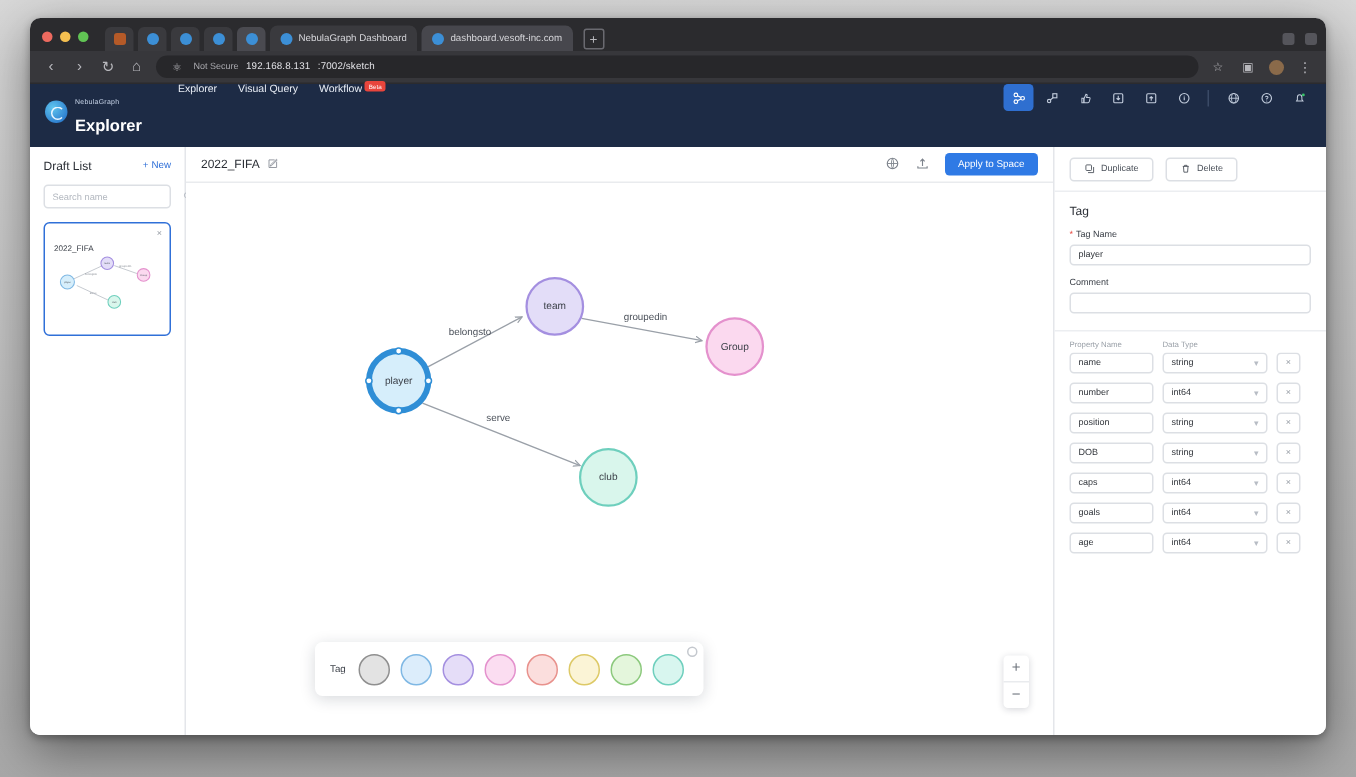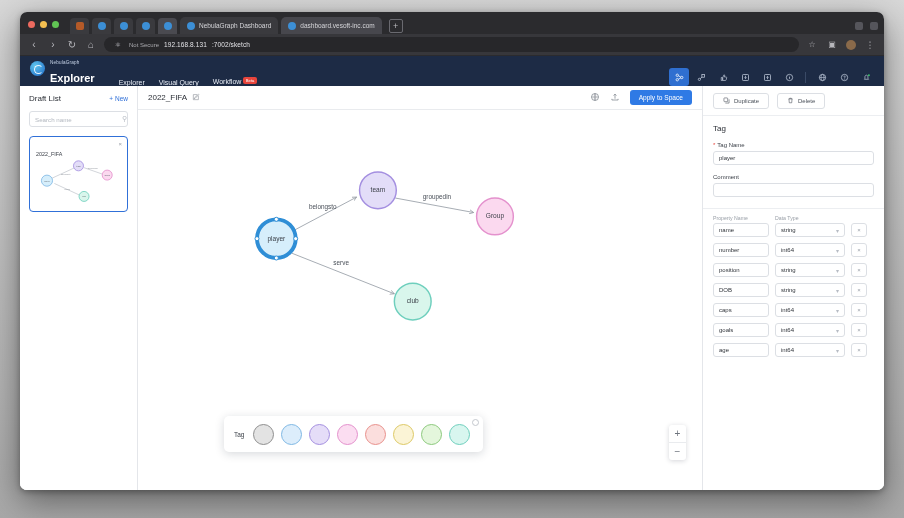--- a/index.html
+++ b/index.html
@@ -72,22 +72,22 @@
     display: flex; align-items: center; gap: 5px; padding: 0 8px;
     font-size: 6.5px; color: #cfcfd4;
   }
   .notsecure { color: #a9a9ae; font-size: 6px; }
   .urltext { color: #e2e2e6; font-size: 6.5px; letter-spacing: .1px;}
   .bar-right { display: flex; gap: 8px; align-items: center; }
   .avatar-sm { width: 10px; height: 10px; border-radius: 50%; background: #8a6a4a; }
 
   
   #appheader {
-    height: 30px; background: #1d2b45;
-    display: flex; align-items: flex-end; padding: 0 8px 0 10px;
+    height: 42px; background: #1d2b45;
+    display: flex; align-items: flex-start; padding: 0 8px 0 10px;
   }
   .logo-wrap { display: flex; align-items: center; gap: 5px; }
   .logo-circle {
     width: 15px; height: 15px; border-radius: 50%;
     background: radial-gradient(circle at 35% 32%, #5fc5ee, #2e7fd0 75%);
     position: relative;
   }
   .logo-circle::after{
     content:""; position:absolute; left:4px; top:4px; width:7px; height:7px;
     border:1.2px solid #eaf6ff; border-radius:50%; border-right-color:transparent;
@@ -109,21 +109,21 @@
   }
   .htool.active { background: #2f6fd0; color: #fff; }
   .hdivider { width: 1px; height: 11px; background: #3a4a66; margin: 0 4px; }
   .htool svg { display:block; }
 
   
   #appbody { display: flex; height: 408px; background: #f2f3f5; }
 
   
   #sidebar {
-    width: 118px; background: #fff; border-right: 1px solid #e4e6ea;
+    width: 104px; background: #fff; border-right: 1px solid #e4e6ea;
     padding: 8px 9px; display: flex; flex-direction: column;
   }
   .sb-head { display: flex; align-items: center; justify-content: space-between; }
   .sb-title { font-size: 8px; color: #2b2f36; }
   .sb-new { font-size: 6.5px; color: #3070d8; display: flex; align-items: center; gap: 2px; }
   #searchbox {
     margin-top: 8px; height: 16px; border: 1px solid #dcdfe4; border-radius: 3px;
     display: flex; align-items: center; padding: 0 5px; background: #fff;
   }
   #searchbox input {

